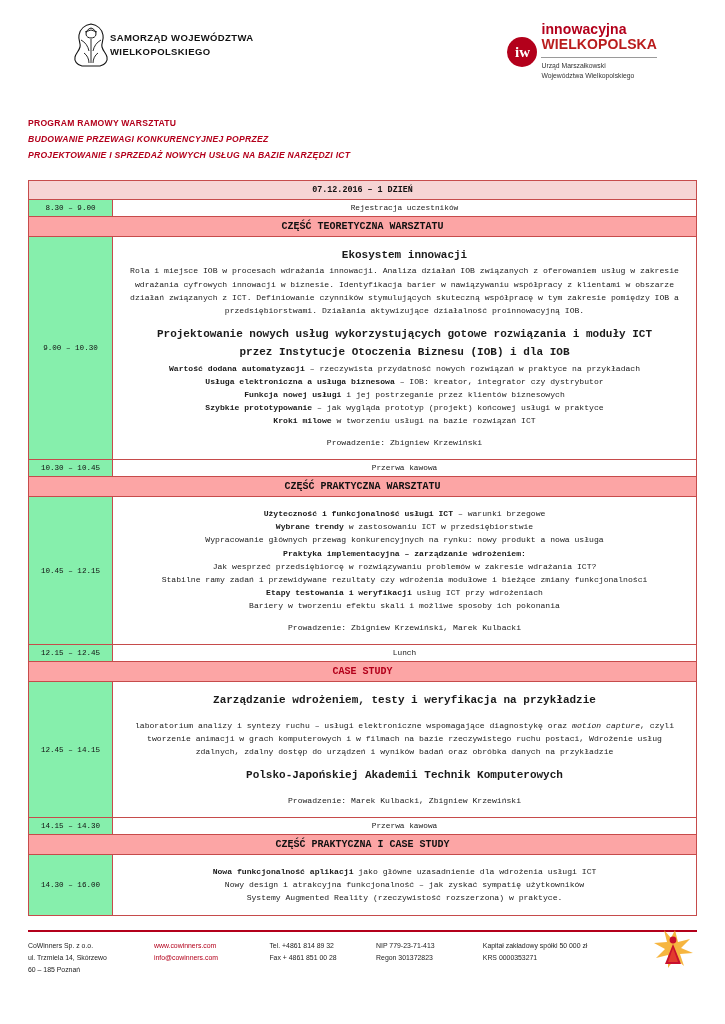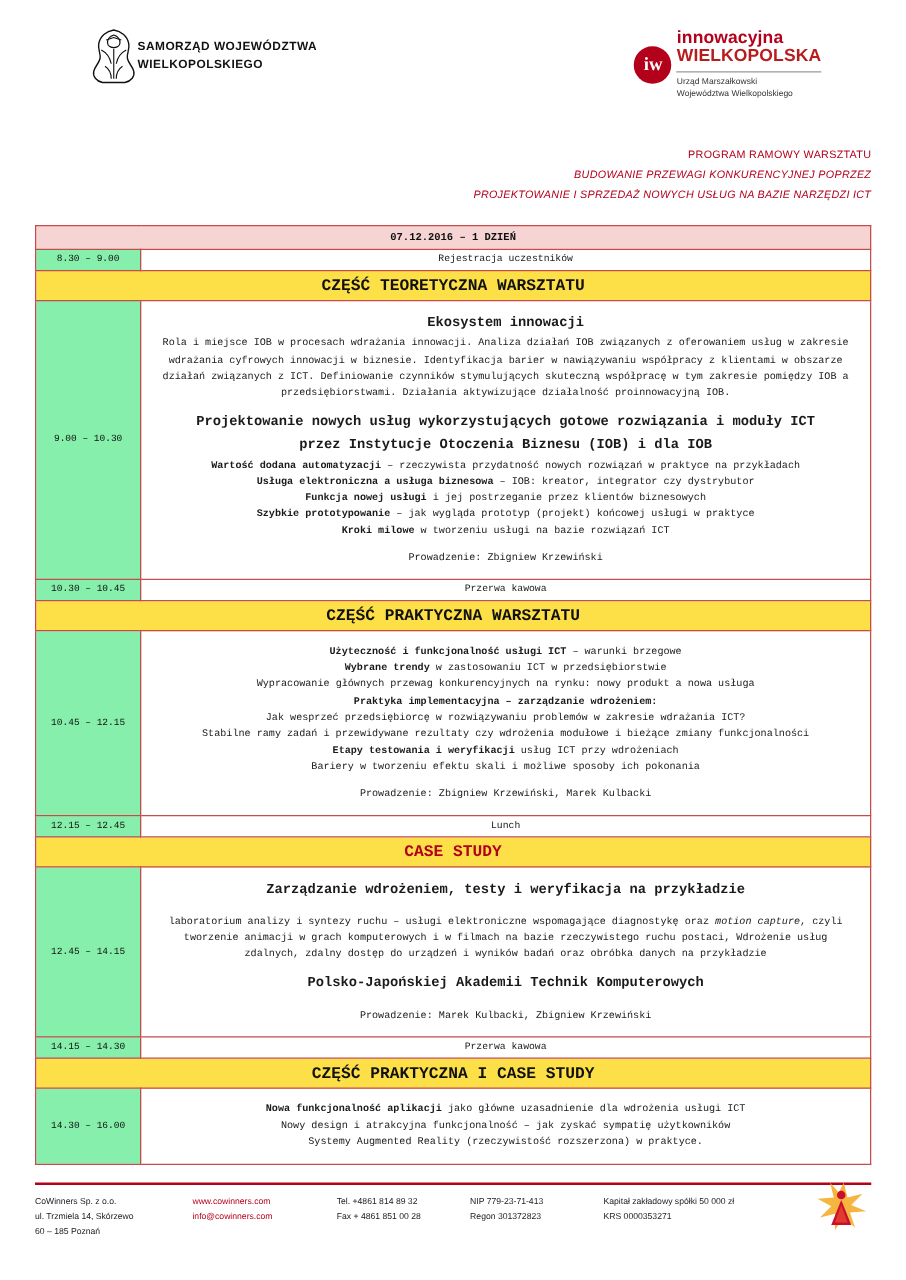--- a/index.html
+++ b/index.html
@@ -65,24 +65,24 @@
   .innow-text { line-height: 1.08; }
   .innow-1 { font-size: 14px; color: #b3001b; font-weight: bold; letter-spacing: .1px;}
   .innow-2 { font-size: 14px; color: #b91c1c; font-weight: bold; letter-spacing: .1px;}
   .innow-sub {
     font-size: 6.8px; color: #333; margin-top: 5px; line-height: 1.45;
     border-top: 1px solid #9a9a9a; padding-top: 3px;
   }
 
   
   .title-block {
-    text-align: right;
+    text-align: left;
     margin: 22px 0 16px 0;
     color: #b3001b;
-    font-weight: normal;
+    font-weight: bold;
     font-size: 8.6px;
     line-height: 1.85;
     letter-spacing: .25px;
   }
   .title-block .l1 { font-style: normal; }
   .title-block .l2, .title-block .l3 { font-style: italic; }
 
   
   table.prog {
     width: 100%;
@@ -109,24 +109,24 @@
     color: #111;
     padding: 4px 2px;
     background: #86efac;
   }
   .simple {
     text-align: center;
     font-size: 7.8px;
     padding: 4px 0;
   }
   .sect td {
-    background: #fde047;
-    text-align: center;
-    font-weight: bold;
-    font-size: 13px;
+    background: #fca5a5;
+    text-align: center;
+    font-weight: bold;
+    font-size: 10px;
     color: #b3001b;
     padding: 4px 0;
   }
   .sect.black td { color: #111; }
   .body-cell {
     padding: 10px 16px 10px 16px;
     font-size: 8.1px;
     line-height: 1.62;
     text-align: center;
   }

